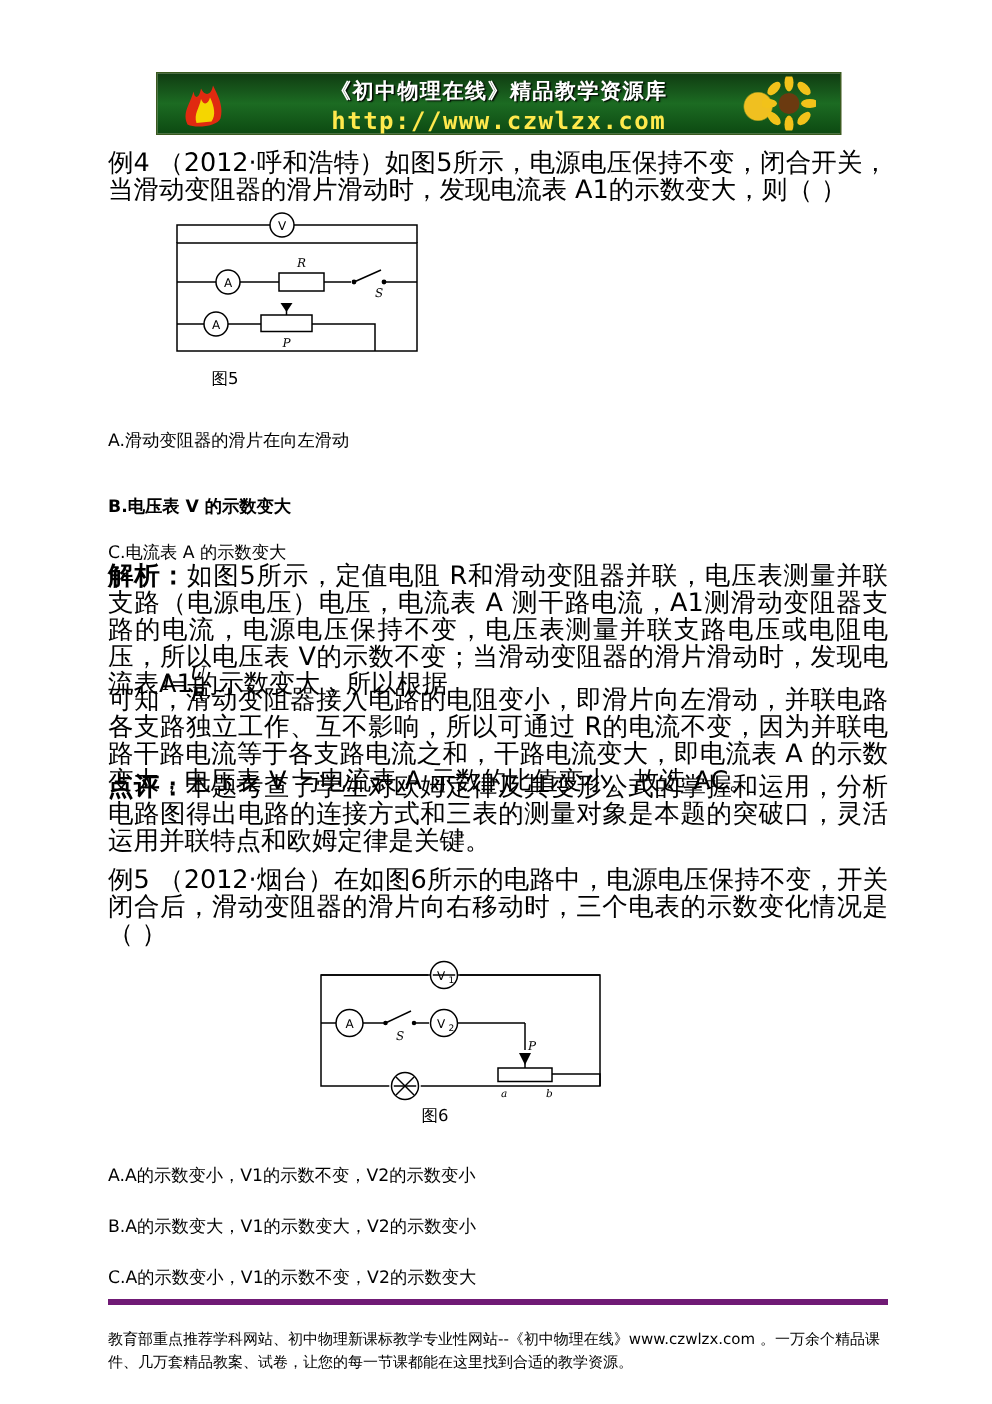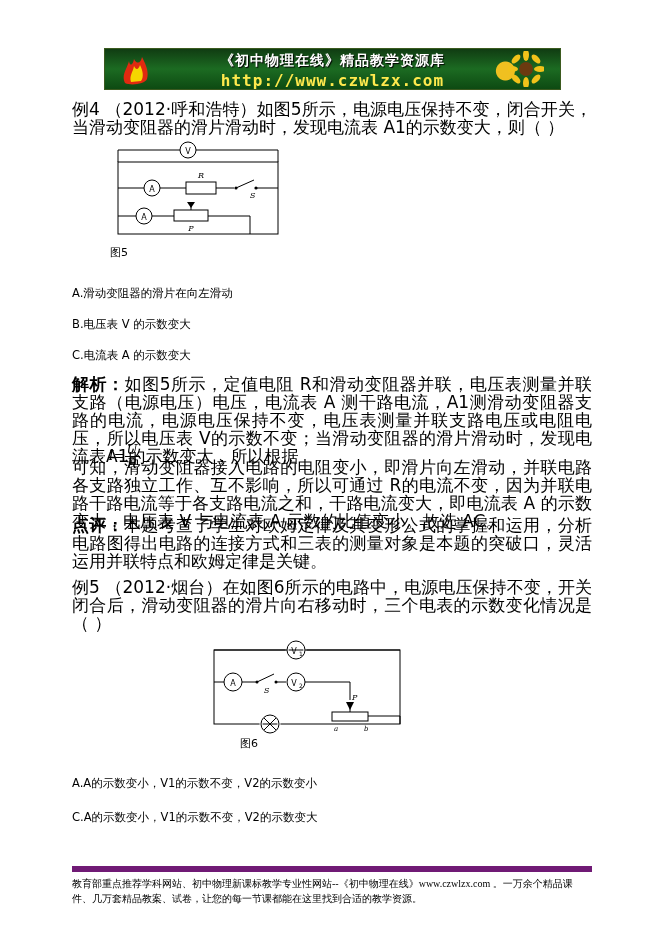--- a/index.html
+++ b/index.html
@@ -91,21 +91,21 @@
   }
   .bold { font-weight: bold; }
   .opt {
     font-size: 11.5px;
     line-height: 18px;
   }
 
   
   .fig-caption {
     font-size: 11px;
-    text-align: left;
+    text-align: center;
   }
 
   
   .formula {
     display: inline-block;
     vertical-align: middle;
     font-family: "DejaVu Serif", "Liberation Serif", serif;
     font-style: italic;
     font-size: 13px;
   }
@@ -119,24 +119,23 @@
   .frac .den { display: block; padding: 0 2px; }
 
   
   .footer {
     position: absolute;
     left: 72px;
     top: 866px;
     width: 520px;
     font-size: 10px;
     line-height: 15px;
-    border-top: 6px solid #701a75;
-    padding-top: 4px;
+    border-top: 4px solid #701a75;
+    padding-top: 16px;
     text-align: justify;
-    font-family: Liberation Serif, serif;
   }
 </style>
 </head>
 <body>
 
 <div class="page">
 
   <div class="banner">
     <div class="sky"></div>
     <svg class="flame" viewBox="0 0 36 32">
@@ -198,21 +197,21 @@
       <text x="81" y="91" font-size="8" text-anchor="middle" font-family="DejaVu Serif, serif" font-style="italic">P</text>
       <path d="M98 76 L140 76 L140 94" fill="none" stroke="#000" stroke-width="1"></path>
     </svg>
   </div>
   <div style="position:absolute; left:110px; top:245px; width:80px;">
     <div class="fig-caption">图5</div>
   </div>
 
   <div class="content" style="top:272px; position:absolute;">
     <p class="opt">A.滑动变阻器的滑片在向左滑动</p>
-    <p class="opt" style="margin-top:13px;">B.电压表 V 的示数变大</p>
+    <p class="opt" style="margin-top:26px;font-weight:bold;">B.电压表 V 的示数变大</p>
     <p class="opt" style="margin-top:13px;">C.电流表 A 的示数变大</p>
   </div>
 
   <div class="content" style="top:375px; position:absolute;">
     <p class="para">
       <span class="bold">解析：</span><span>如图5所示，定值电阻 R和滑动变阻器并联，电压表测量并联支路（电源电压）电压，电流表 A 测干路电流，A1测滑动变阻器支路的电流，电源电压保持不变，电压表测量并联支路电压或电阻电压，所以电压表 V的示数不变；当滑动变阻器的滑片滑动时，发现电流表A1的示数变大，所以根据</span>
     </p>
   </div>
 
   <div class="content" style="top:441px; position:absolute;">
@@ -285,20 +284,21 @@
       <path d="M14 12 L87 12" fill="none" stroke="#000" stroke-width="1"></path>
       <path d="M105 12 L200 12" fill="none" stroke="#000" stroke-width="1"></path>
     </svg>
   </div>
   <div style="position:absolute; left:240px; top:736px; width:100px;">
     <div class="fig-caption">图6</div>
   </div>
 
   <div class="content" style="top:762px; position:absolute;">
     <p class="opt">A.A的示数变小，V1的示数不变，V2的示数变小</p>
+    <p class="opt" style="margin-top:16px;">B.A的示数变大，V1的示数变大，V2的示数变小</p>
     <p class="opt" style="margin-top:16px;">C.A的示数变小，V1的示数不变，V2的示数变大</p>
   </div>
 
   <div class="footer">
     <div>教育部重点推荐学科网站、初中物理新课标教学专业性网站--《初中物理在线》www.czwlzx.com 。一万余个精品课</div>
     <div>件、几万套精品教案、试卷，让您的每一节课都能在这里找到合适的教学资源。</div>
   </div>
 
 </div>
 

